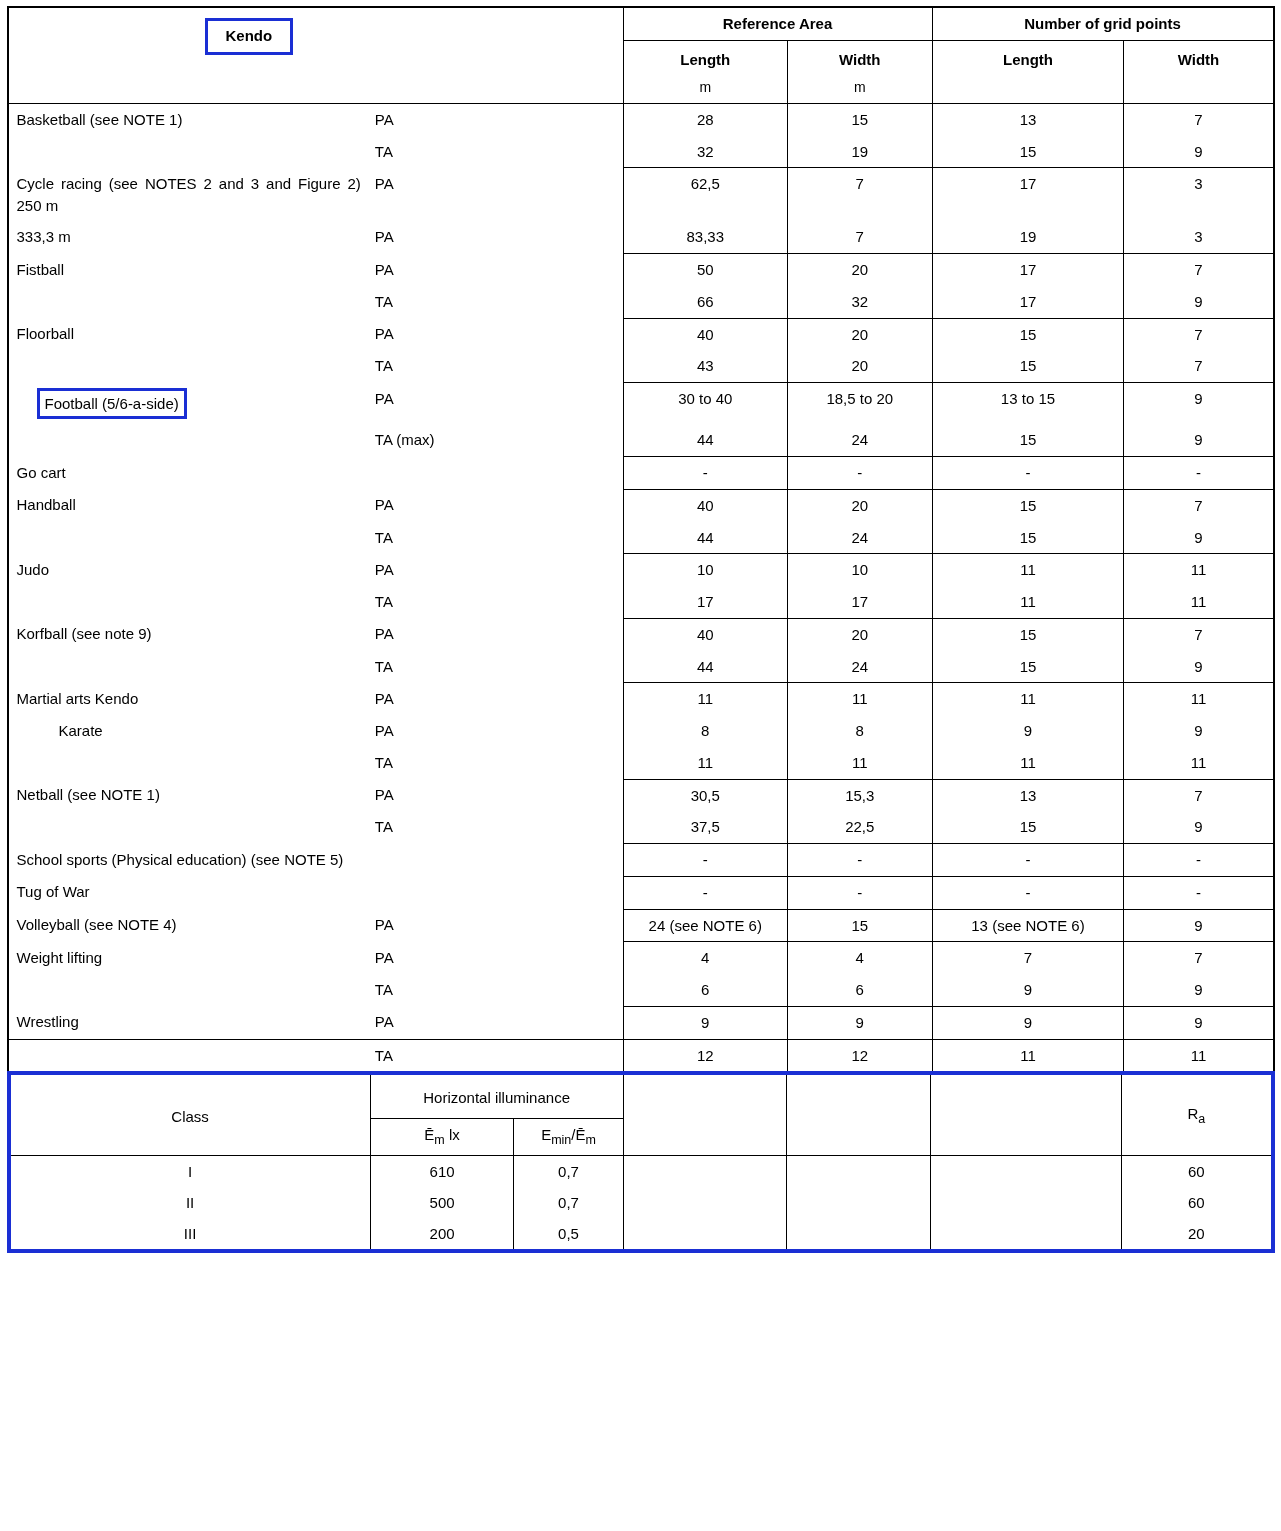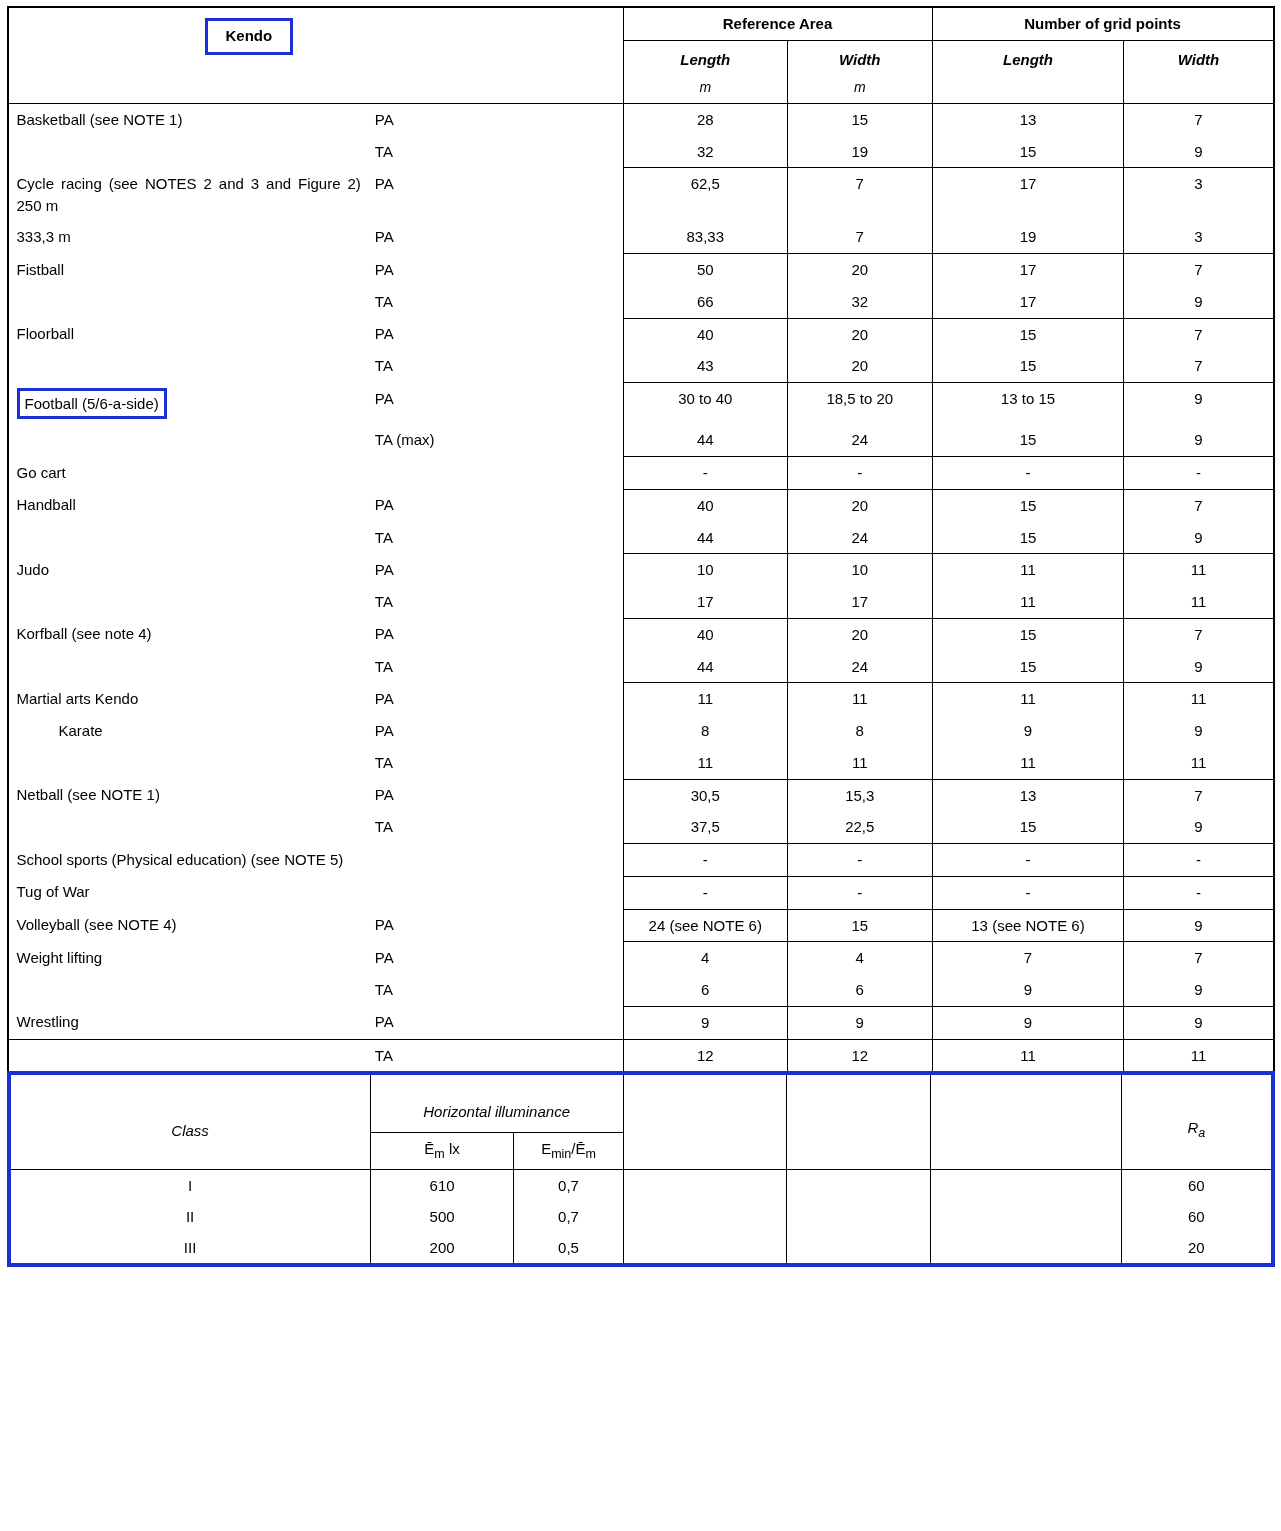--- a/index.html
+++ b/index.html
@@ -39,21 +39,20 @@
     text-align: center;
     font-weight: 700;
     padding: 5px 0;
   }
   .hdr-top .sep { border-left: 1.5px solid #000; }
   .hdr-sub td {
     text-align: center;
     font-weight: 700;
     border-bottom: 1.5px solid #000;
     padding-top: 8px;
-    font-style: italic;
   }
   .hdr-sub .unit {
     display: block;
     font-weight: 400;
     font-size: 14px;
     margin-top: 6px;
   }
   .hdr-sub .sep { border-left: 1.5px solid #000; }
 
   
@@ -70,20 +69,21 @@
   .body .sport { text-align: justify; }
   .body .type  { padding-left: 6px; margin-left: 40px; }
   .body .num   { text-align: center; }
   .body .sep   { border-left: 1.5px solid #000; }
   .body .bot   { border-bottom: 1.5px solid #000; }
   .indent { padding-left: 50px !important; }
   .hl {
     border: 3px solid #1a2fd4;
     padding: 2px 5px;
     display: inline-block;
+    margin-left: 20px;
   }
 
   
   .class-wrap {
     border: 4px solid #1a2fd4;
     margin-top: -2px; 
   }
   .class {
     width: 100%;
     border-collapse: collapse;
@@ -97,21 +97,21 @@
   .class col.c7 { width: 120px; }
   .class td {
     padding: 5px 8px;
     text-align: center;
     vertical-align: middle;
     line-height: 1.4;
   }
   .class .lbl  { font-weight: 400; }
   .class .sepL { border-left: 1.5px solid #000; }
   .class .bb   { border-bottom: 1.5px solid #000; }
-  .class .hdr  { padding-top: 26px; padding-bottom: 10px; font-style: italic; }
+  .class .hdr  { padding-top: 12px; padding-bottom: 10px; }
 </style>
 </head>
 <body>
 
 <div class="wrap">
 
 <table class="main">
   <colgroup>
     <col class="sport">
         <col class="type">
@@ -263,21 +263,21 @@
         </tr>
         <tr>
           <td class="sport"></td>
           <td class="type">TA</td>
           <td class="num sep bot">17</td>
           <td class="num sep bot">17</td>
           <td class="num sep bot">11</td>
           <td class="num sep bot">11</td>
         </tr>
         <tr>
-          <td class="sport">Korfball (see note 4)</td>
+          <td class="sport">Korfball (see note 9)</td>
           <td class="type">PA</td>
           <td class="num sep">40</td>
           <td class="num sep">20</td>
           <td class="num sep">15</td>
           <td class="num sep">7</td>
         </tr>
         <tr>
           <td class="sport"></td>
           <td class="type">TA</td>
           <td class="num sep bot">44</td>

